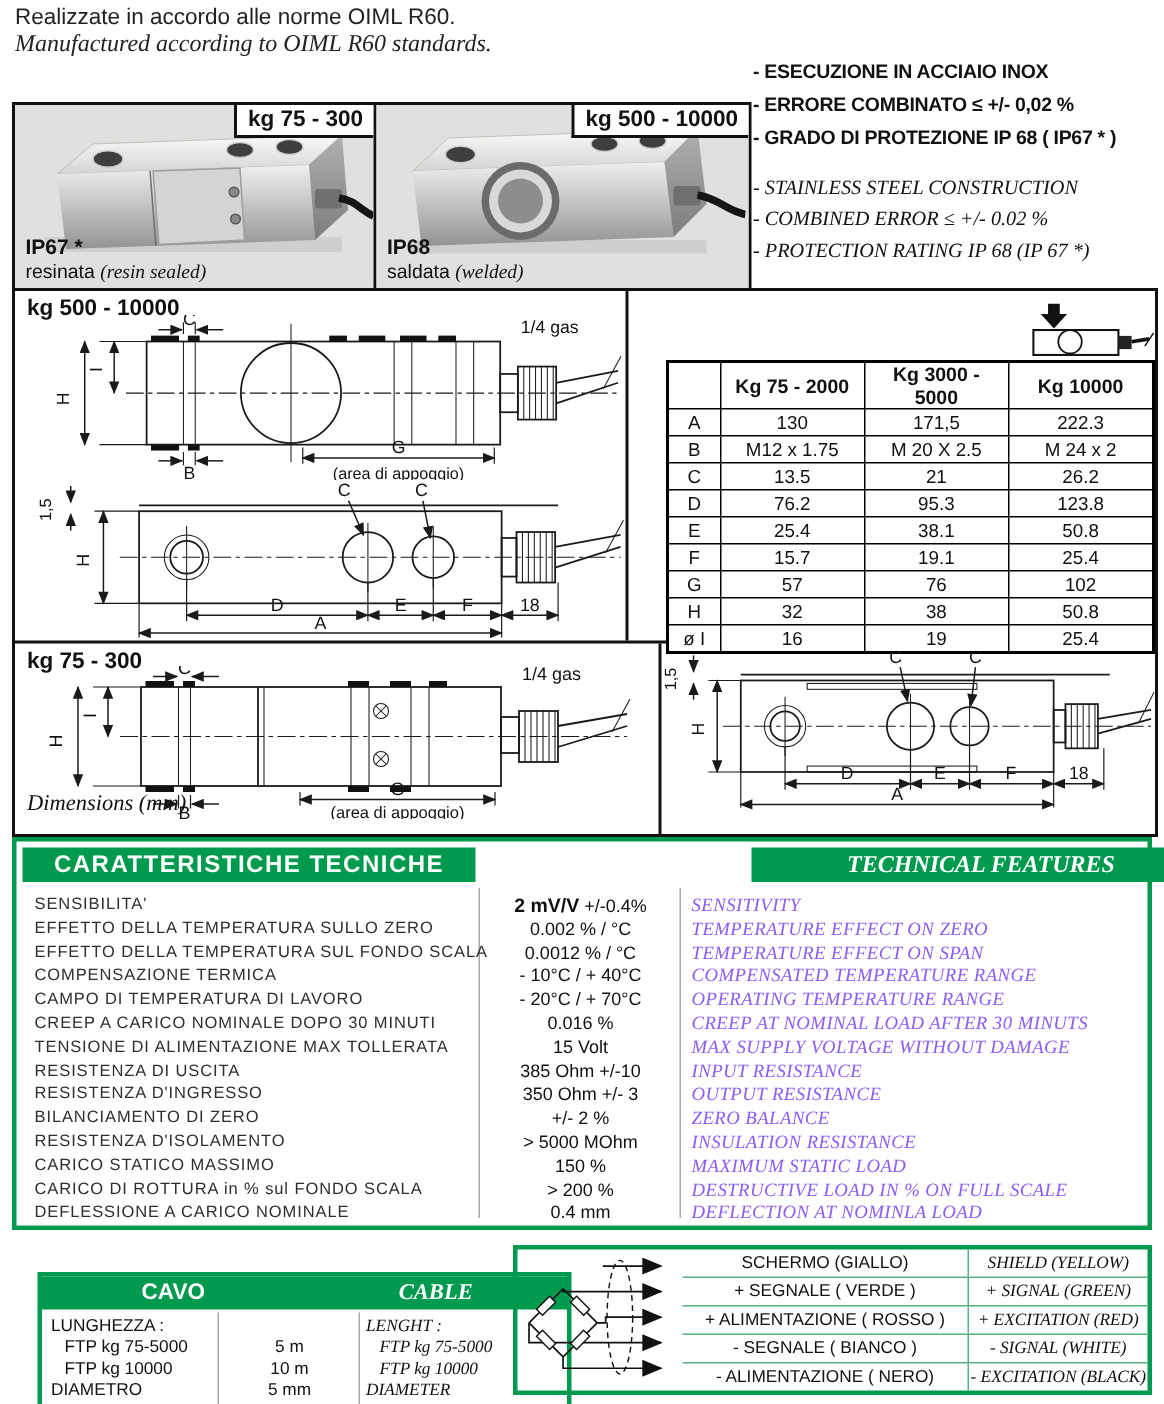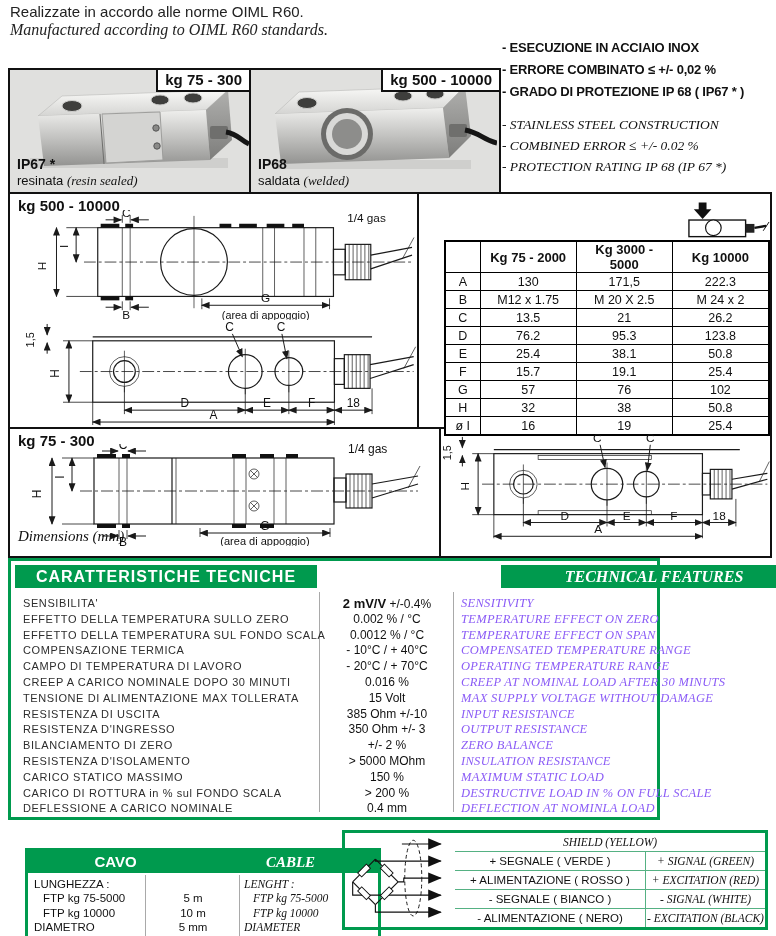--- a/index.html
+++ b/index.html
@@ -48,21 +48,21 @@
   svg text{font-family:"Liberation Sans",sans-serif;}
   .ln{fill:none;stroke:#1a1a1a;stroke-width:1.2;}
   .thin{fill:none;stroke:#1a1a1a;stroke-width:0.7;}
   .cl{fill:none;stroke:#1a1a1a;stroke-width:0.8;stroke-dasharray:12 3 3 3;}
   .dim{fill:none;stroke:#1a1a1a;stroke-width:1;}
   .ext{fill:none;stroke:#1a1a1a;stroke-width:0.8;}
   .dlab{font-size:12px;fill:#111;}
   .slab{font-size:11px;fill:#111;}
 
   
-  .specs{left:8px;top:558px;width:652px;height:262px;border:3px solid #009a4e;box-sizing:border-box;}
+  .specs{left:8px;top:558px;width:760px;height:262px;border:3px solid #009a4e;box-sizing:border-box;}
   .bar{position:absolute;top:4px;height:23px;background:#009a4e;color:#fff;text-align:center;line-height:23px;}
   .bar-it{left:4px;width:302px;font-weight:bold;font-size:16px;letter-spacing:1px;}
   .bar-en{left:444px;width:306px;font-family:"Liberation Serif",serif;font-style:italic;font-weight:bold;font-size:16px;margin-left:46px;}
   .spec-vline{position:absolute;top:31px;bottom:5px;width:1px;background:#a9a9a9;}
   .spec-col{position:absolute;top:35px;}
   .spec-line{height:15.8px;line-height:15.8px;white-space:nowrap;}
   .spec-col-it{left:12px;width:298px;font-size:11px;letter-spacing:0.6px;color:#2e2e2e;}
   .spec-col-val{left:312px;width:128px;text-align:center;font-size:12px;}
   .spec-col-val b{font-size:13px;}
   .spec-col-en{left:450px;width:300px;font-family:"Liberation Serif",serif;font-style:italic;font-size:12.5px;letter-spacing:0.3px;color:#8b5cf6;}
@@ -608,20 +608,21 @@
           <rect x="35.5" y="33" width="13" height="6" transform="rotate(45 42 36)"></rect>
           <rect x="35.5" y="57" width="13" height="6" transform="rotate(-45 42 60)"></rect>
           <rect x="11.5" y="57" width="13" height="6" transform="rotate(45 18 60)"></rect>
           <rect x="11.5" y="33" width="13" height="6" transform="rotate(-45 18 36)"></rect>
         </g>
         <ellipse cx="70" cy="44" rx="9" ry="40" fill="none" stroke="#111" stroke-width="1" stroke-dasharray="4 3"></ellipse>
       </svg>
     </div>
     <div class="wire-table">
         <div class="wire-row">
+          <div class="wire-it">SCHERMO (GIALLO)</div>
           <div class="wire-en">SHIELD  (YELLOW)</div>
         </div>
         <div class="wire-row">
           <div class="wire-it">+ SEGNALE ( VERDE )</div>
           <div class="wire-en">+ SIGNAL  (GREEN)</div>
         </div>
         <div class="wire-row">
           <div class="wire-it">+ ALIMENTAZIONE ( ROSSO )</div>
           <div class="wire-en">+ EXCITATION  (RED)</div>
         </div>

